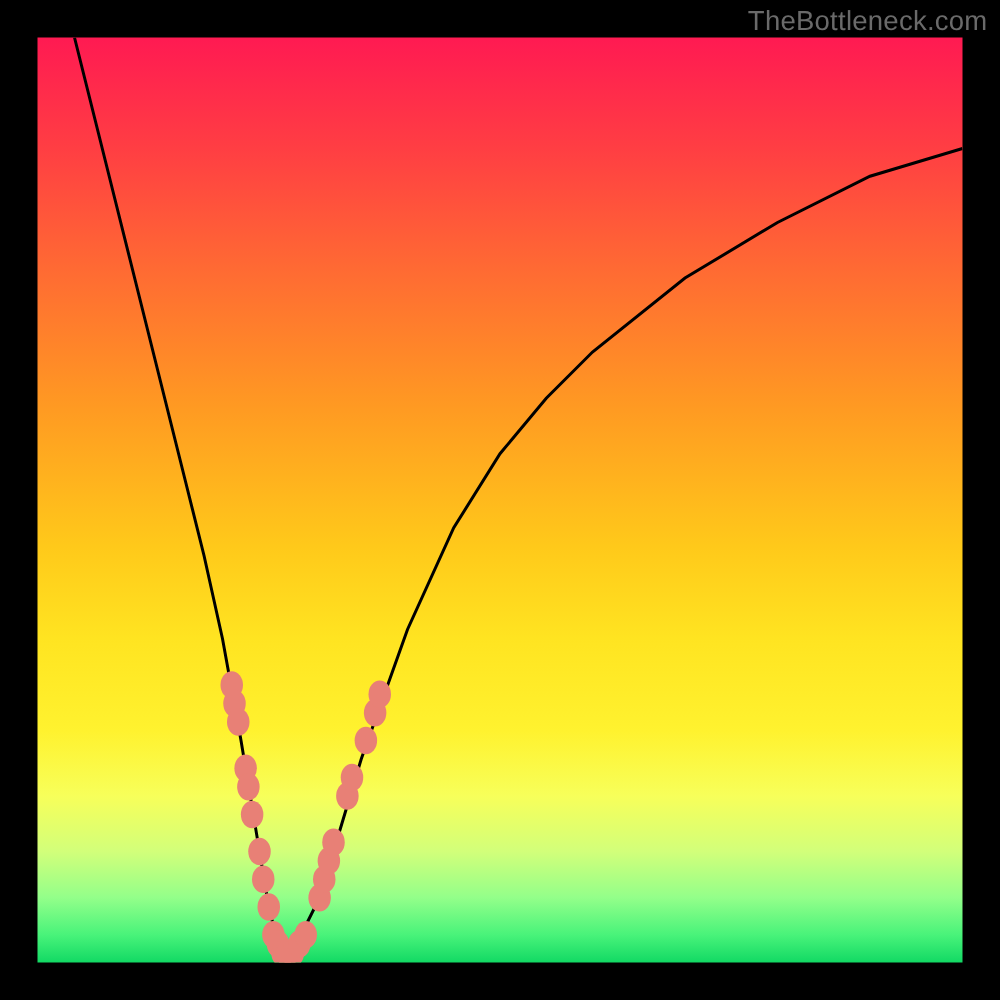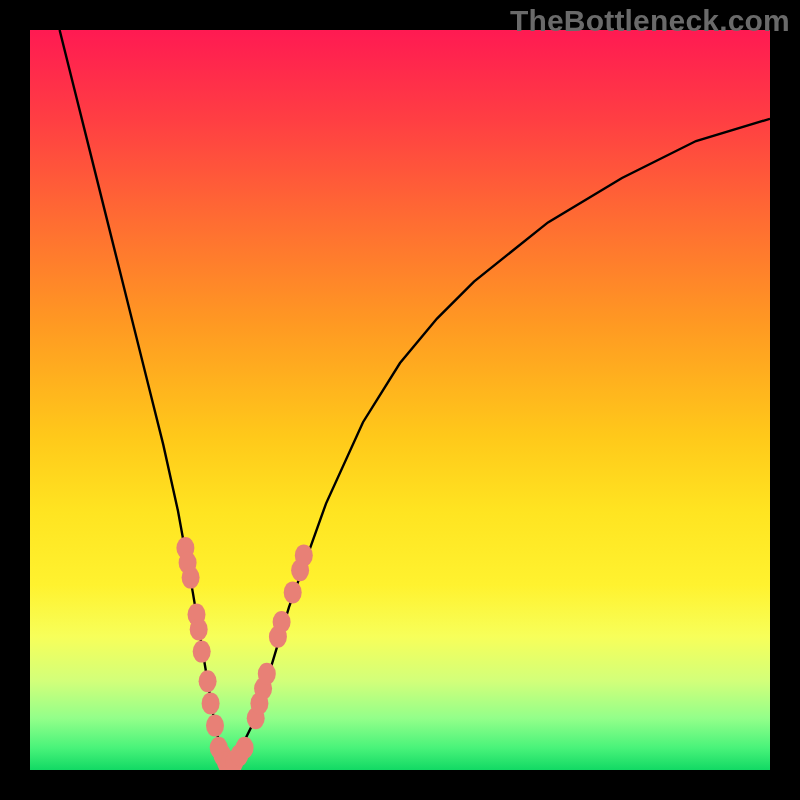--- a/index.html
+++ b/index.html
@@ -44,22 +44,22 @@
     left: 0;
     top: 0;
     width: 740px;
     height: 740px;
     display: block;
   }
   .watermark {
     position: absolute;
     top: 4px;
     right: 10px;
-    font-size: 30px;
-    font-weight: 700;
+    font-size: 22px;
+    font-weight: 400;
     color: #6a6a6a;
     letter-spacing: 0.2px;
   }
 </style>
 </head>
 <body>
 
 <div class="frame">
   <div class="plot-area">
     <svg class="gradient-svg" viewBox="0 0 740 740" preserveAspectRatio="none">

